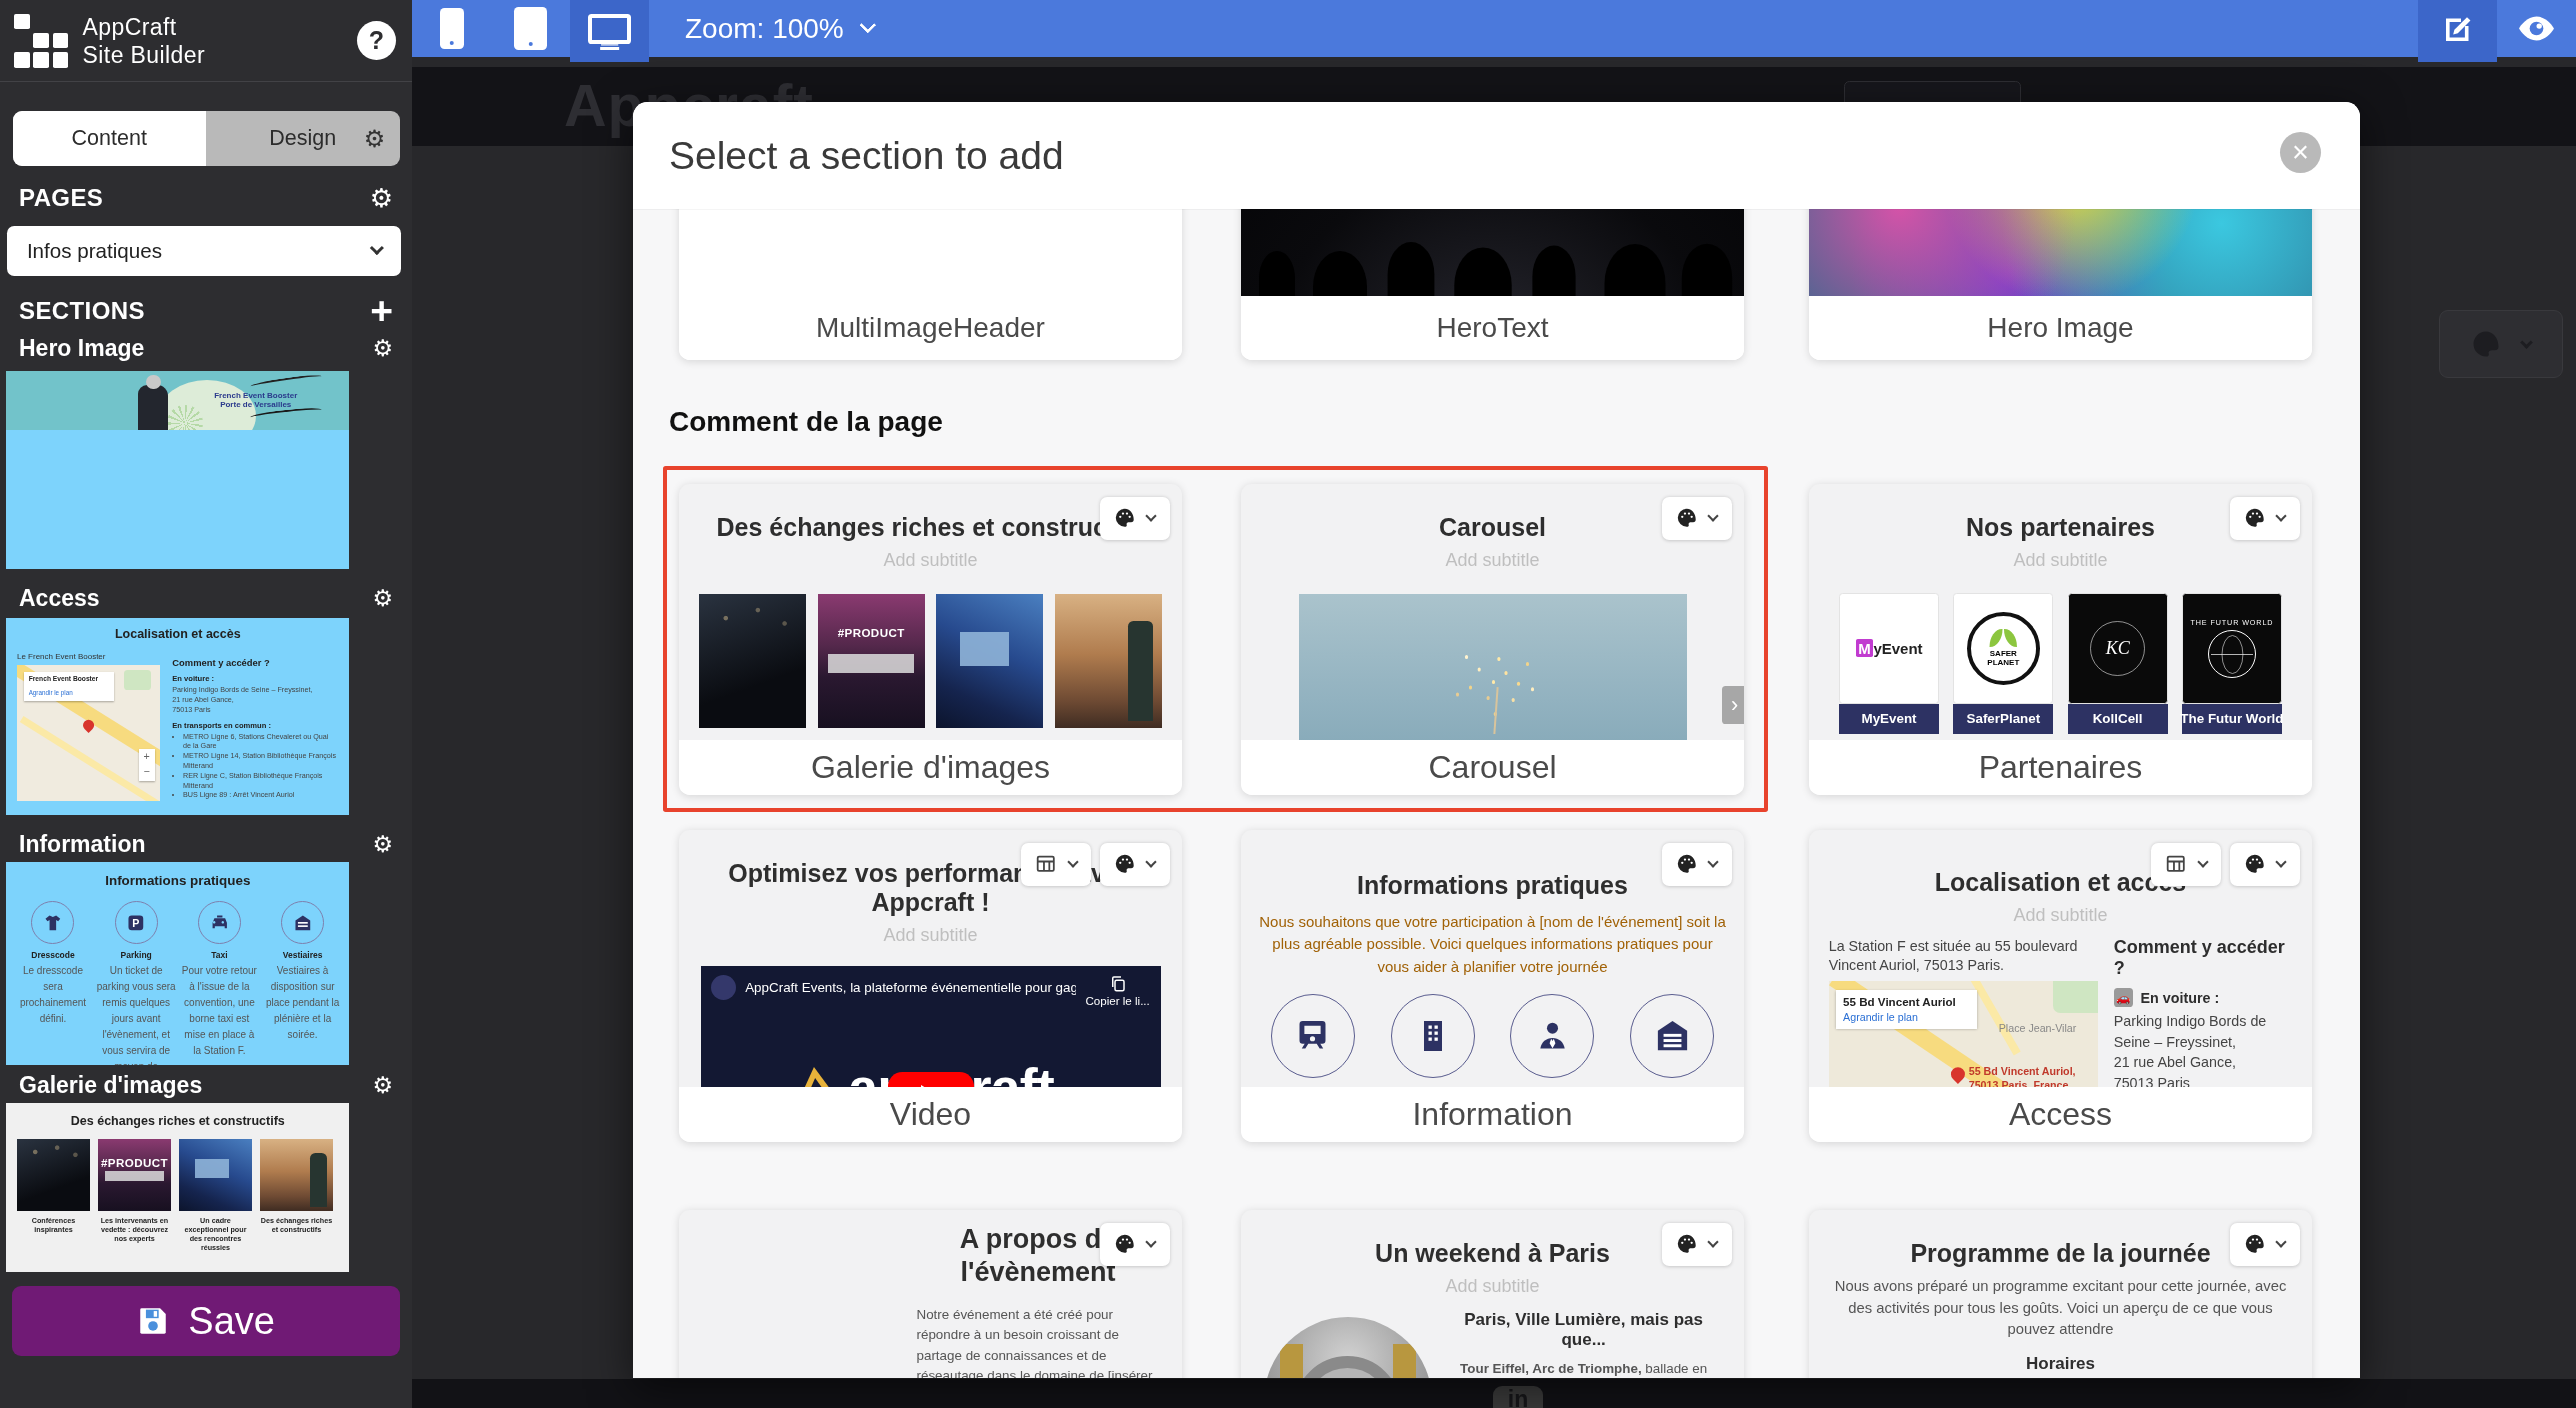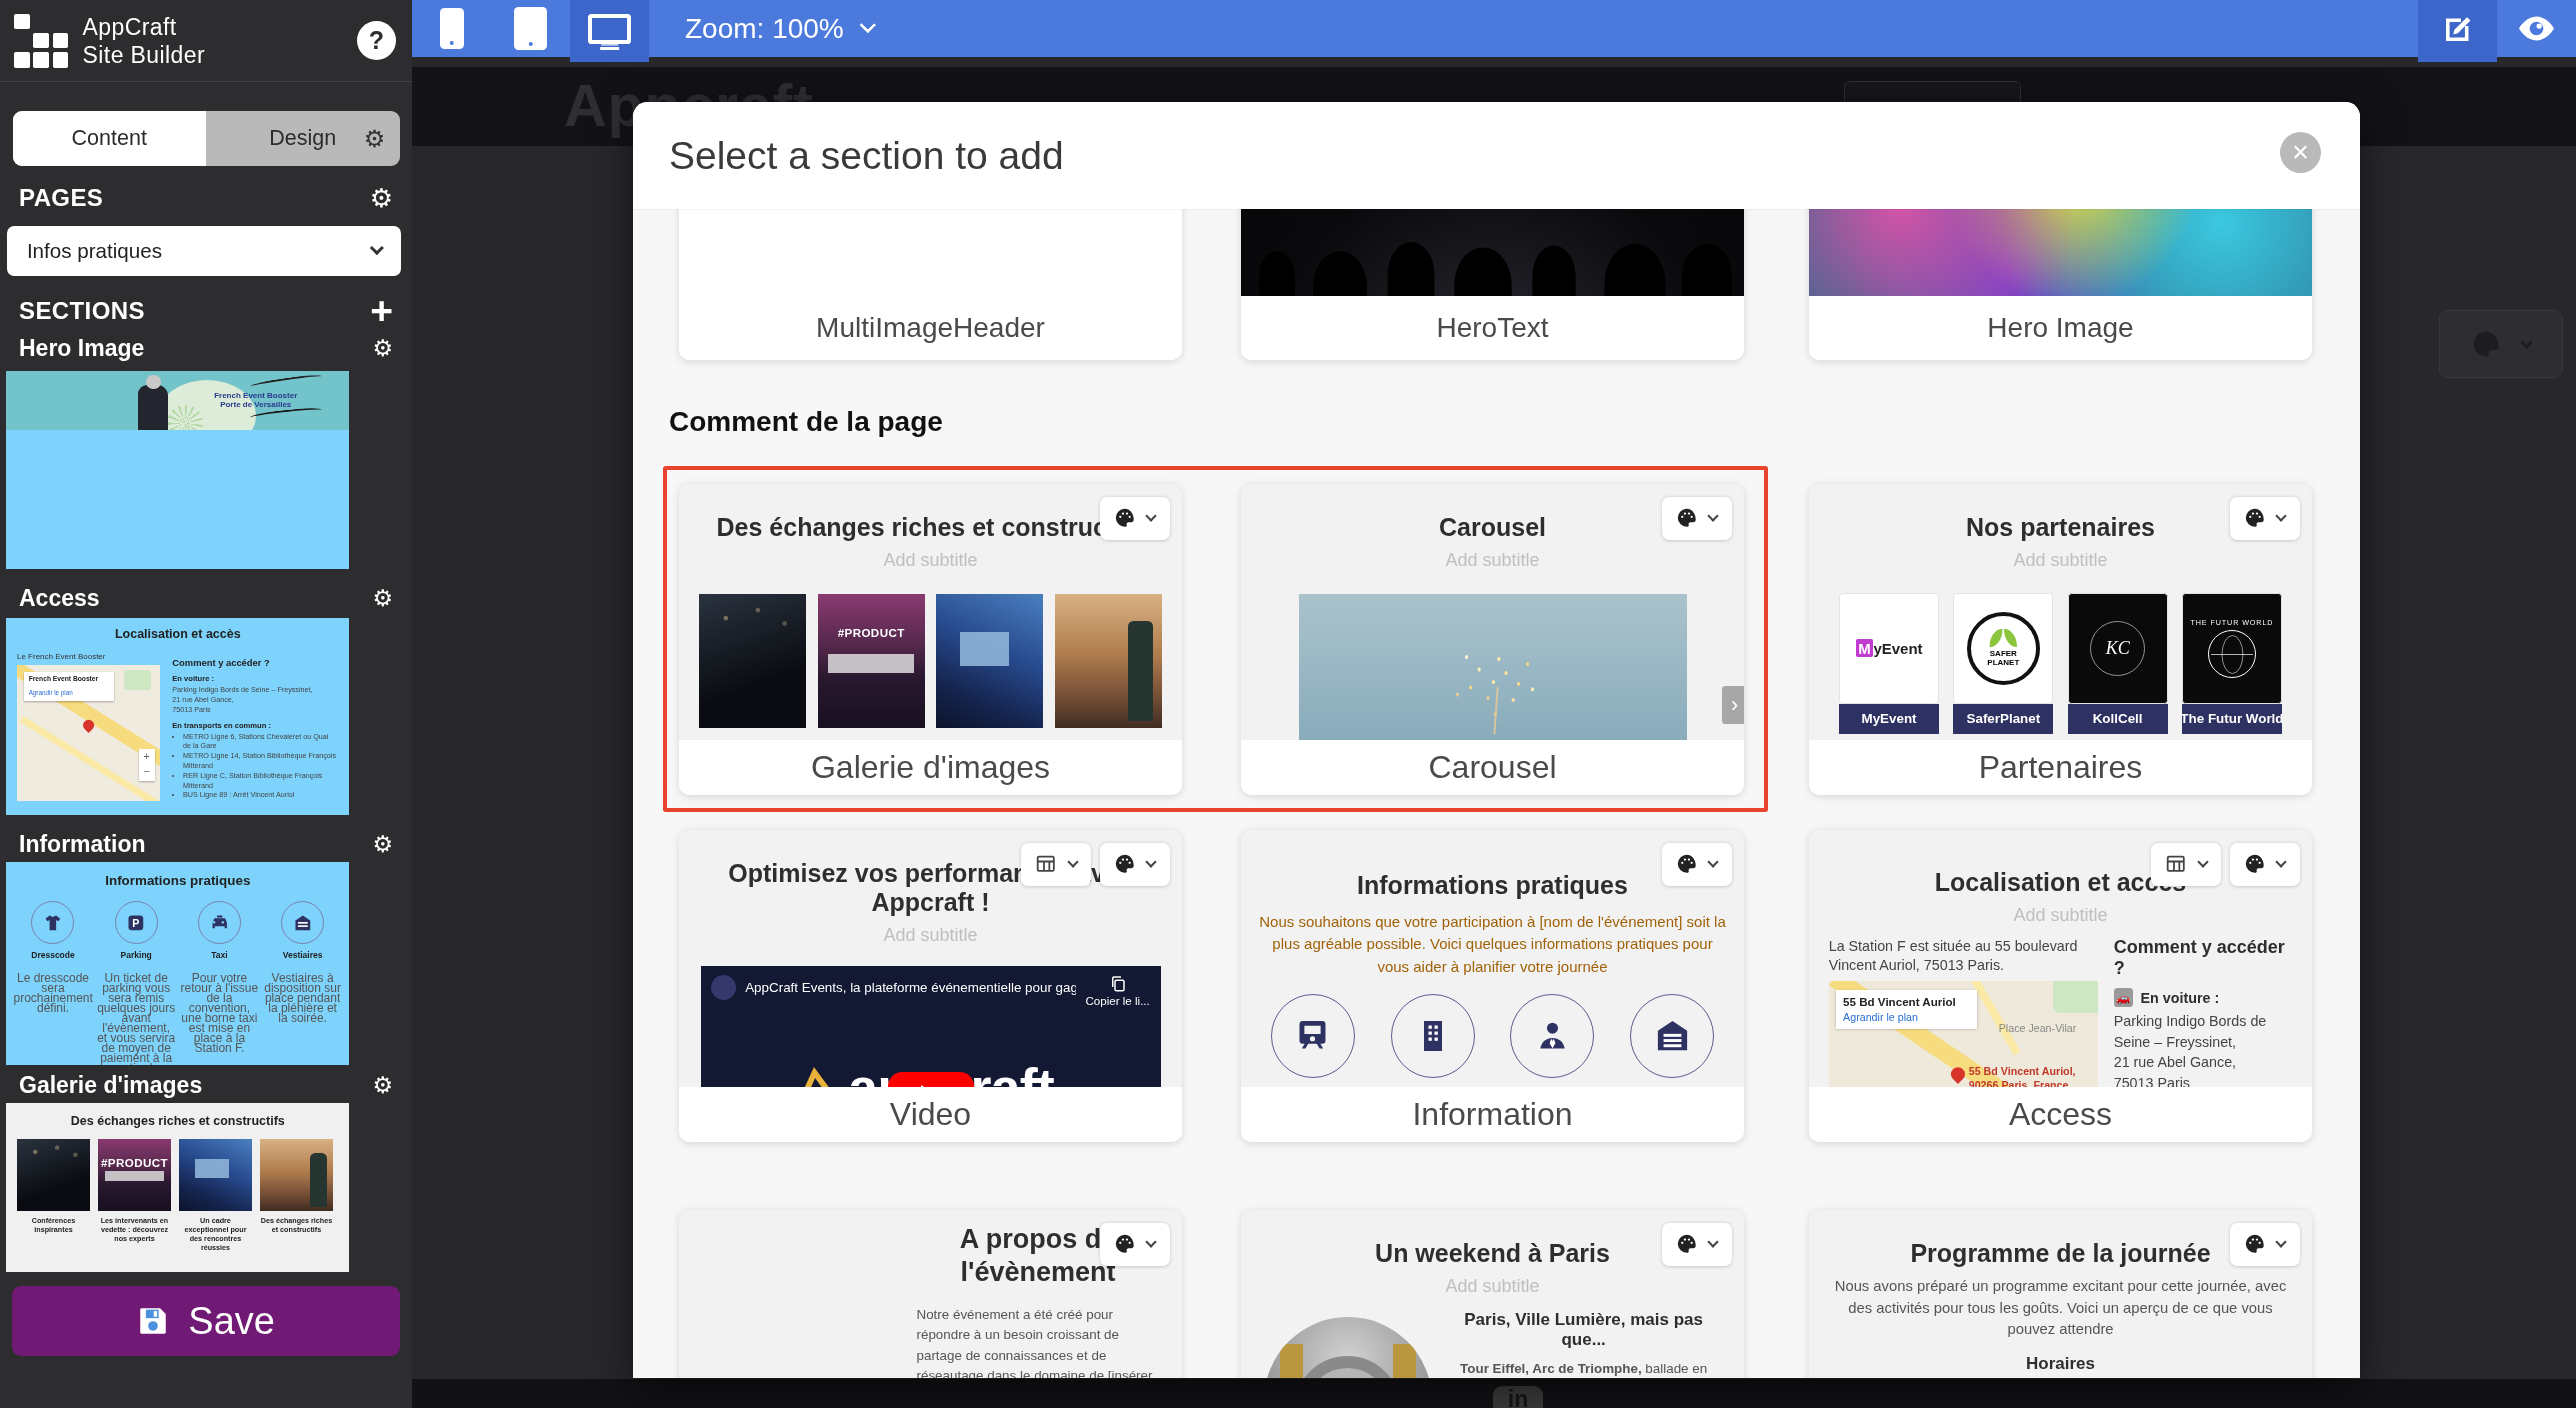--- a/index.html
+++ b/index.html
@@ -62,21 +62,21 @@
 .ta-how{font-size:9.4px;font-weight:bold}
 .ta-b{font-size:7.6px;font-weight:bold;margin-top:6.3px}
 .ta-t{font-size:7.2px;color:#444;line-height:9.8px;margin-top:1.8px}
 .ta-ul{margin:1.8px 0 0 10.7px;font-size:7.2px;color:#444;line-height:9.8px}
 
 .ti-title{position:absolute;top:10.7px;left:0;right:0;text-align:center;font-size:13.4px;font-weight:bold}
 .ti-row{position:absolute;top:39px;left:7.2px;right:7.2px;display:flex;justify-content:space-between}
 .ti-item{width:79px;text-align:center}
 .ti-circle{width:43px;height:43px;border:0.9px solid #7d80ad;border-radius:50%;margin:0 auto;display:flex;align-items:center;justify-content:center}
 .ti-name{margin-top:6.3px;font-size:8.5px;font-weight:bold}
-.ti-text{margin-top:13px;font-size:12px;color:#555;line-height:10px}
+.ti-text{margin-top:3px;font-size:10px;color:#555;line-height:16px}
 
 .tg-title{position:absolute;top:10.7px;left:0;right:0;text-align:center;font-size:12.5px;font-weight:bold}
 .tg-row{position:absolute;top:36px;left:10.7px;right:10.7px;display:flex;gap:8px}
 .tg-fig{width:73px}
 .tg-img{height:72px}
 .tg-cap{margin-top:5.4px;font-size:7.2px;font-weight:bold;text-align:center;line-height:9px}
 .save-btn{position:absolute;left:11.6px;top:1286px;width:388px;height:70px;background:#701a75;border-radius:9px;display:flex;align-items:center;justify-content:center;gap:18px;font-size:38px;color:#fff;cursor:pointer}
 
 #bg-page{position:absolute;left:412px;top:67px;width:2164px;height:1342px;background:#28282b;z-index:1}
 .bg-top{position:absolute;top:0;left:0;right:0;height:79px;background:#131317}
@@ -768,21 +768,21 @@
           <div class="a-intro">La Station F est située au 55 boulevard Vincent Auriol, 75013 Paris.</div>
           <div class="a-map">
             <div class="road" style="width:269px;height:18px;left:-18px;top:63px;transform:rotate(34deg)"></div>
             <div class="road" style="width:179px;height:8px;left:54px;top:-9px;transform:rotate(60deg);background:#fbe9a6"></div>
             <div style="position:absolute;right:-9px;top:-7.2px;width:54px;height:39px;background:#cfe6c2;border-radius:7.2px"></div>
             <div class="a-box">
               <b>55 Bd Vincent Auriol</b>
               <span>Agrandir le plan</span>
             </div>
             <div class="a-pin"></div>
-            <div class="a-pin-label">55 Bd Vincent Auriol, 90266 Paris, France</div>
+            <div class="a-pin-label">55 Bd Vincent Auriol, 75013 Paris, France</div>
 
             <div class="a-poi3">Place Jean-Vilar</div>
           </div>
         </div>
         <div class="a-right">
           <div class="a-how">Comment y accéder ?</div>
           <div class="a-sec">
               <span class="mini-ic">🚗</span>
               <span>En voiture :</span>
             </div>

